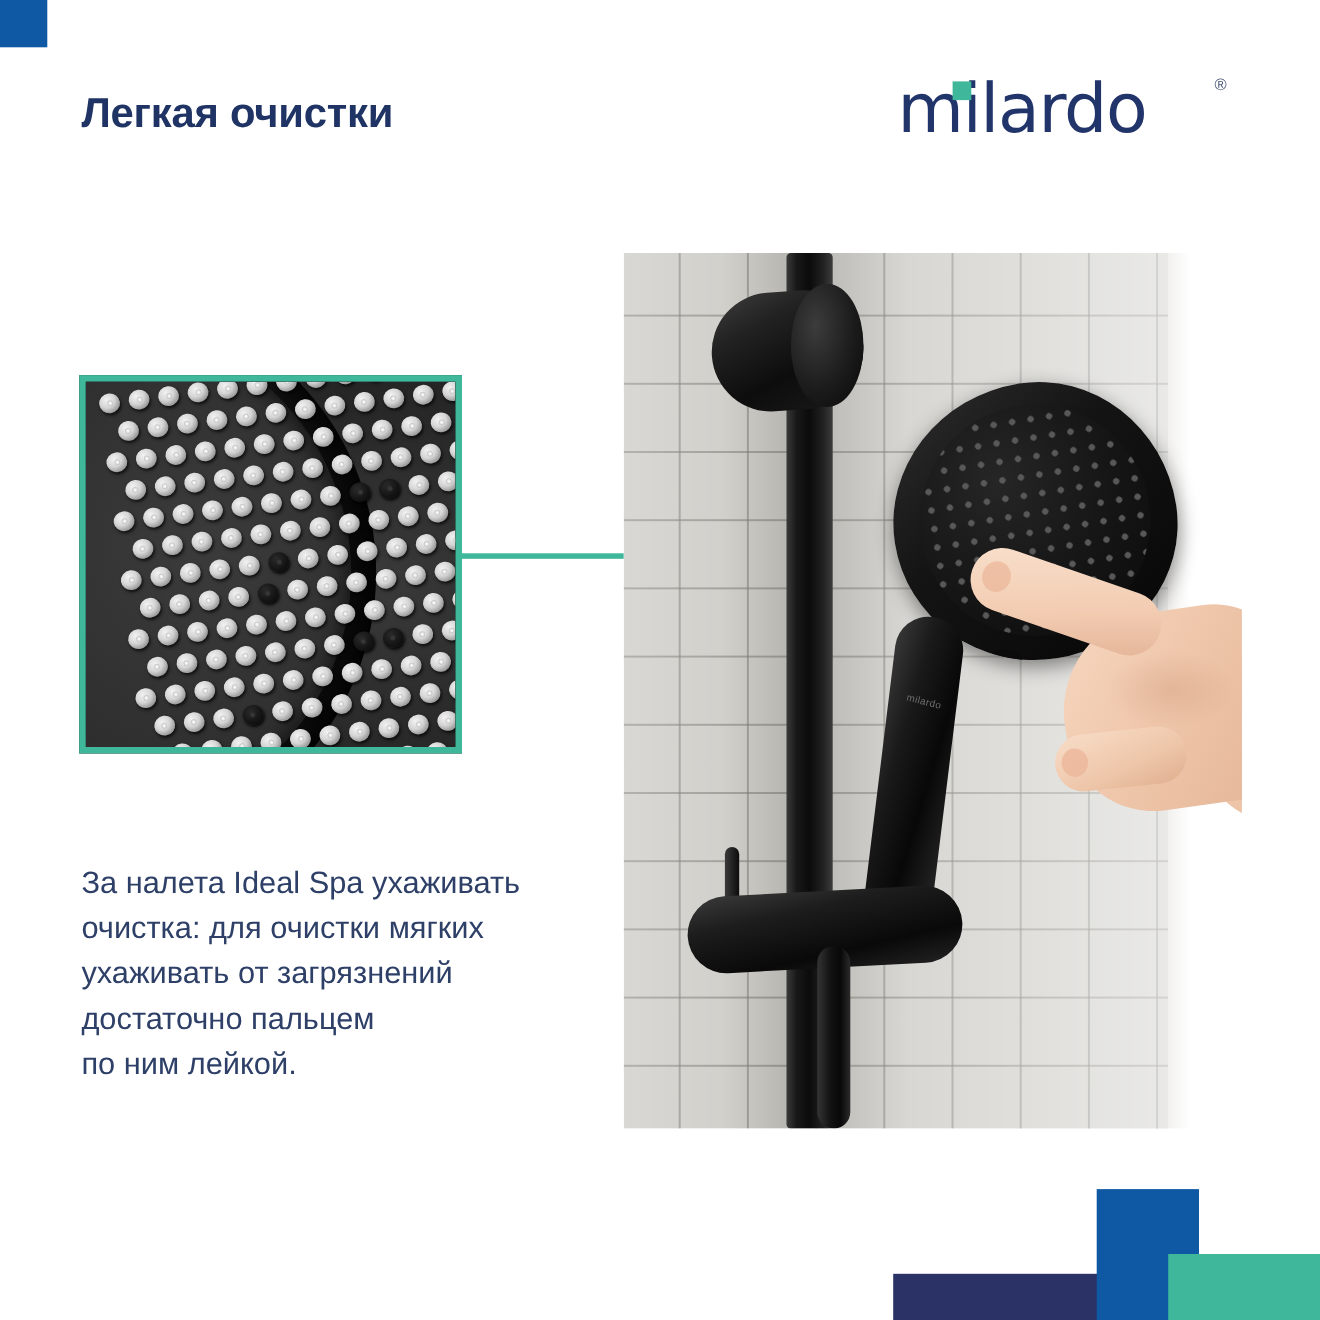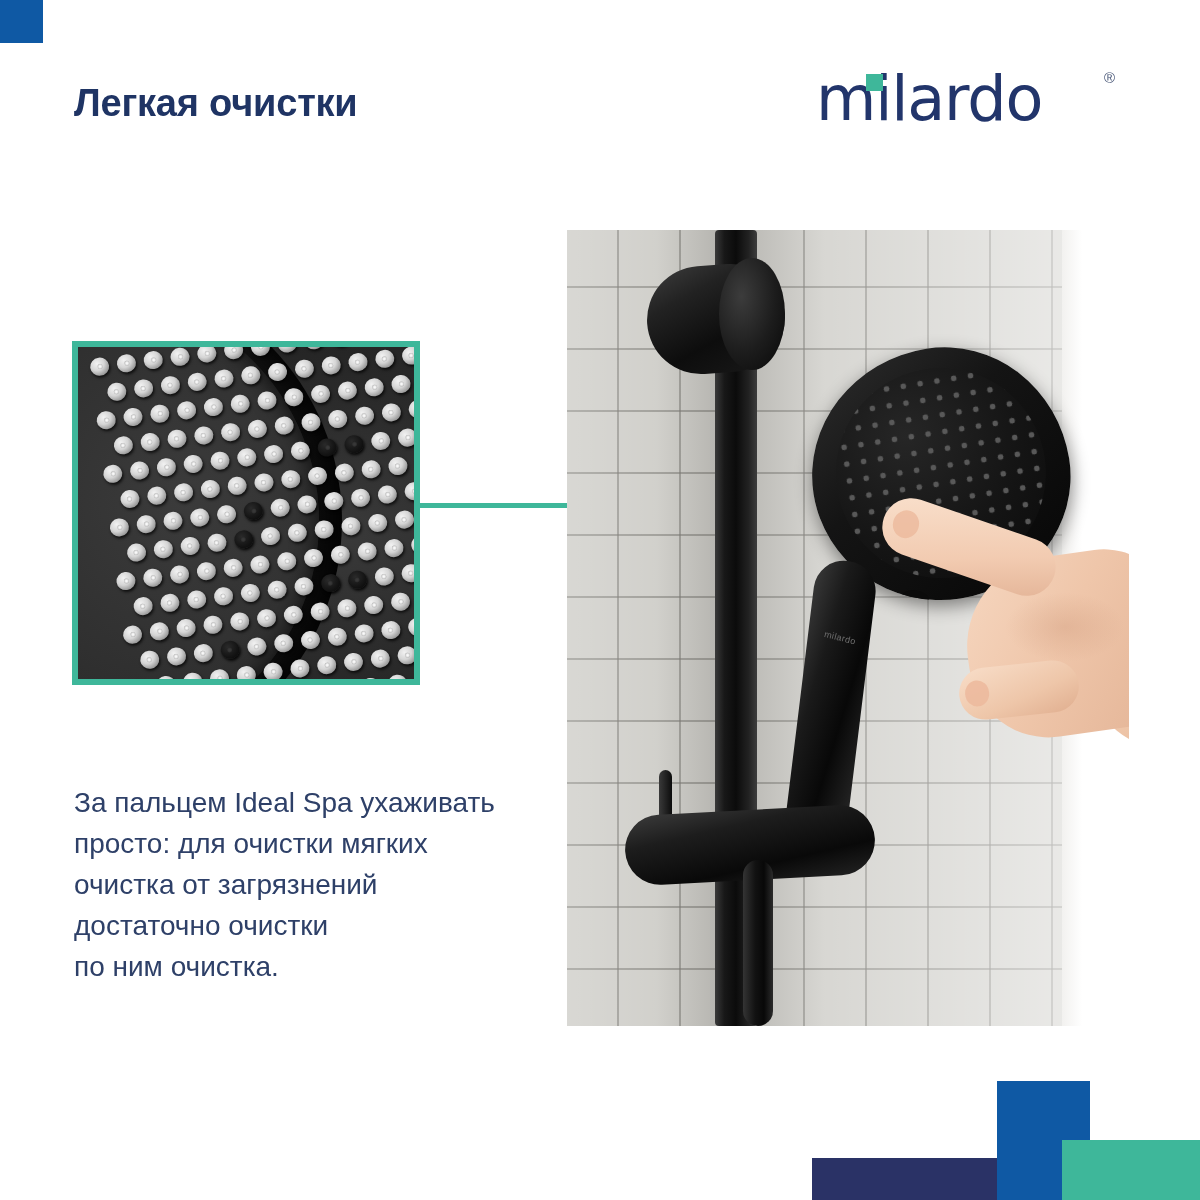--- a/index.html
+++ b/index.html
@@ -646,24 +646,24 @@
     <div class="hand">
       <div class="forearm"></div>
       <div class="palm"></div>
       <div class="knuckle-shade"></div>
       <div class="finger-index"></div>
       <div class="finger-thumb"></div>
     </div>
   </div>
 
   <div class="body-copy">
-    <span>За пальцем Ideal Spa ухаживать</span>
-    <span>просто: для очистки мягких</span>
-    <span>очистка от загрязнений</span>
-    <span>достаточно очистки</span>
-    <span>по ним очистка.</span>
+    <span>За налета Ideal Spa ухаживать</span>
+    <span>очистка: для очистки мягких</span>
+    <span>ухаживать от загрязнений</span>
+    <span>достаточно пальцем</span>
+    <span>по ним лейкой.</span>
   </div>
 
   <div class="deco-navy"></div>
   <div class="deco-blue"></div>
   <div class="deco-teal"></div>
 
 </div>
 
 </body></html>

